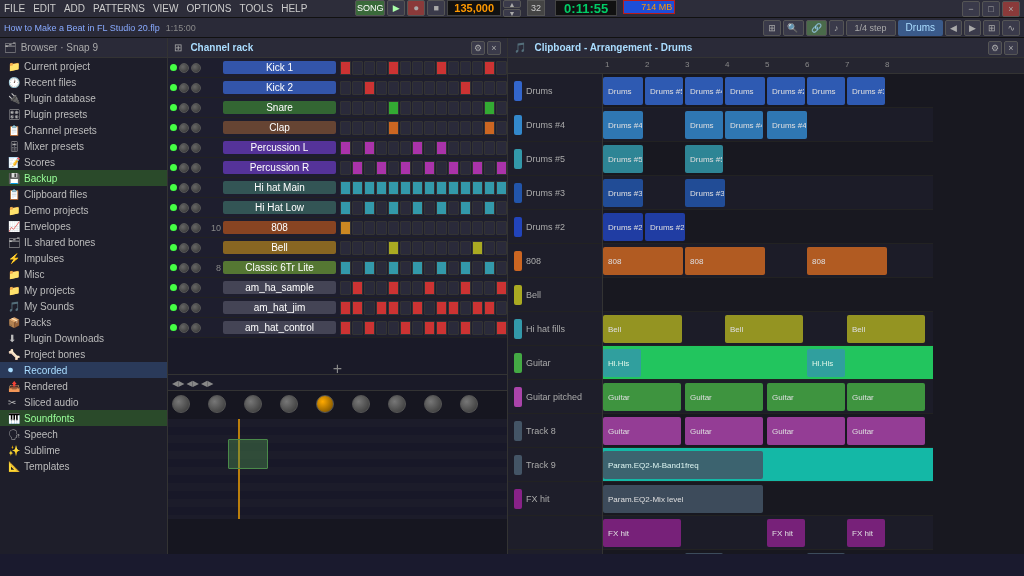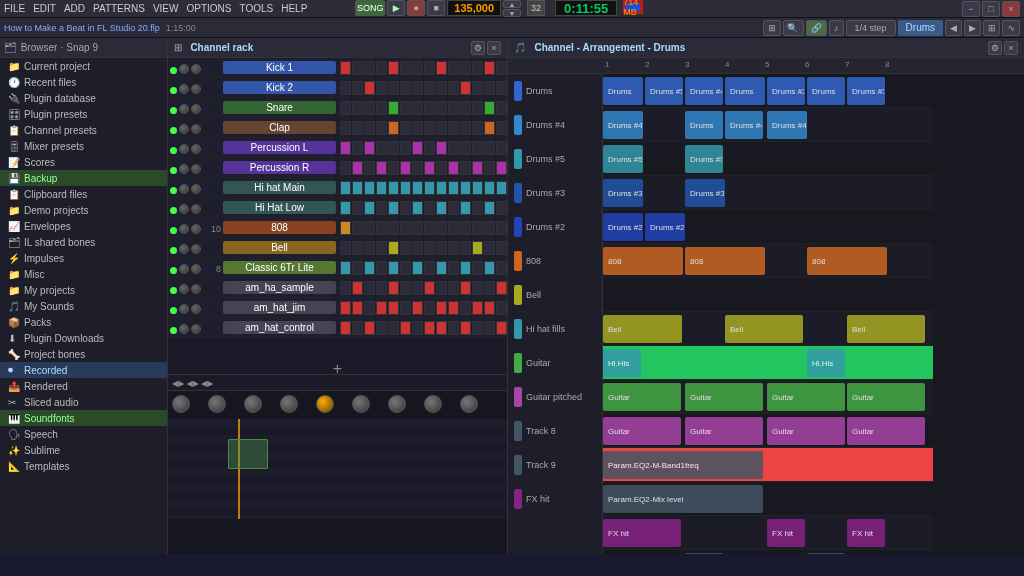--- a/index.html
+++ b/index.html
@@ -172,21 +172,21 @@
     .channel-row {
       height: 20px;
       display: flex;
       align-items: center;
       border-bottom: 1px solid #222;
       background: #1e1e2e;
     }
     .ch-controls {
       width: 170px;
       display: flex;
-      align-items: flex-end;
+      align-items: center;
       gap: 2px;
       padding: 0 2px;
       flex-shrink: 0;
     }
     .ch-led {
       width: 7px;
       height: 7px;
       border-radius: 50%;
       background: #44ff44;
       flex-shrink: 0;
@@ -382,21 +382,21 @@
     <div class="toolbar-btn" style="color:#aaffaa;">▶</div>
     <div class="toolbar-btn red-btn">⏺</div>
     <div class="toolbar-btn">■</div>
     <div class="bpm-display">135,000</div>
     <div style="display:flex; flex-direction:column; gap:1px;">
       <div class="toolbar-btn" style="height:8px; font-size:7px;">▲</div>
       <div class="toolbar-btn" style="height:8px; font-size:7px;">▼</div>
     </div>
     <div style="margin-left:4px; width:18px; height:16px; background:#444; border:1px solid #555; display:flex; align-items:center; justify-content:center; font-size:9px; color:#ccc;">32</div>
     <div style="margin-left: 8px;" class="time-display">0:11:55</div>
-    <div style="width:20px; height:14px; background:#1d4ed8; border:3px solid #b91c1c; margin-left:4px; display:flex; align-items:center; justify-content:flex-end; padding-right:2px; font-size:9px; color:#ff9900;">714 MB</div>
+    <div style="width:52px; height:14px; background:#1d4ed8; border:1px solid #b91c1c; margin-left:4px; display:flex; align-items:center; justify-content:flex-end; padding-right:2px; font-size:9px; color:#ff9900;">714 MB</div>
   </div>
 
   <div style="margin-left:auto; display:flex; gap:2px; align-items:center;">
     <div class="toolbar-btn">−</div>
     <div class="toolbar-btn">□</div>
     <div class="toolbar-btn red-btn">×</div>
   </div>
 </div>
 
 <div class="toolbar2">
@@ -921,21 +921,21 @@
 
           <div style="position:absolute; left:60px; top:20px; width:40px; height:30px; background:rgba(80,150,80,0.4); border:1px solid #4a8a4a; border-radius:1px;"></div>
         </div>
       </div>
     </div>
   </div>
 
   <div class="playlist-area">
     <div class="playlist-header">
       <span>🎵</span>
-      <span class="playlist-title">Channel - Arrangement - Drums</span>
+      <span class="playlist-title">Clipboard - Arrangement - Drums</span>
       <div style="margin-left:auto; display:flex; gap:2px;">
         <div class="toolbar-btn" style="width:14px; height:14px; font-size:9px;">⚙</div>
         <div class="toolbar-btn" style="width:14px; height:14px;">×</div>
       </div>
     </div>
 
     <div class="timeline-header">
       <div class="th-spacer"></div>
       <div class="th-marks">
         <span class="th-mark" style="left:2px;">1</span>
@@ -1054,21 +1054,21 @@
               <div class="pattern-block" style="left: 82px; width: 78px; background: rgb(68, 170, 68); border: 1px solid rgba(68, 170, 68, 0.667); opacity: 0.85;">Guitar</div>
               <div class="pattern-block" style="left: 164px; width: 78px; background: rgb(68, 170, 68); border: 1px solid rgba(68, 170, 68, 0.667); opacity: 0.85;">Guitar</div>
               <div class="pattern-block" style="left: 244px; width: 78px; background: rgb(68, 170, 68); border: 1px solid rgba(68, 170, 68, 0.667); opacity: 0.85;">Guitar</div>
             </div>
             <div class="timeline-row" style="background: rgb(24, 24, 32);">
               <div class="pattern-block" style="left: 0px; width: 78px; background: rgb(170, 68, 170); border: 1px solid rgba(170, 68, 170, 0.667); opacity: 0.85;">Guitar</div>
               <div class="pattern-block" style="left: 82px; width: 78px; background: rgb(170, 68, 170); border: 1px solid rgba(170, 68, 170, 0.667); opacity: 0.85;">Guitar</div>
               <div class="pattern-block" style="left: 164px; width: 78px; background: rgb(170, 68, 170); border: 1px solid rgba(170, 68, 170, 0.667); opacity: 0.85;">Guitar</div>
               <div class="pattern-block" style="left: 244px; width: 78px; background: rgb(170, 68, 170); border: 1px solid rgba(170, 68, 170, 0.667); opacity: 0.85;">Guitar</div>
             </div>
-            <div class="timeline-row" style="background: #ef4444;">
+            <div class="timeline-row" style="background: #14b8a6;">
               <div class="pattern-block" style="left: 0px; width: 160px; background: rgb(68, 85, 102); border: 1px solid rgba(68, 85, 102, 0.667); opacity: 0.85;">Param.EQ2-M-Band1freq</div>
             </div>
             <div class="timeline-row" style="background: rgb(24, 24, 32);">
               <div class="pattern-block" style="left: 0px; width: 160px; background: rgb(68, 85, 102); border: 1px solid rgba(68, 85, 102, 0.667); opacity: 0.85;">Param.EQ2-Mix level</div>
             </div>
             <div class="timeline-row" style="background: rgb(28, 28, 40);">
               <div class="pattern-block" style="left: 0px; width: 78px; background: rgb(136, 34, 136); border: 1px solid rgba(136, 34, 136, 0.667); opacity: 0.85;">FX hit</div>
               <div class="pattern-block" style="left: 164px; width: 38px; background: rgb(136, 34, 136); border: 1px solid rgba(136, 34, 136, 0.667); opacity: 0.85;">FX hit</div>
               <div class="pattern-block" style="left: 244px; width: 38px; background: rgb(136, 34, 136); border: 1px solid rgba(136, 34, 136, 0.667); opacity: 0.85;">FX hit</div>
             </div>

